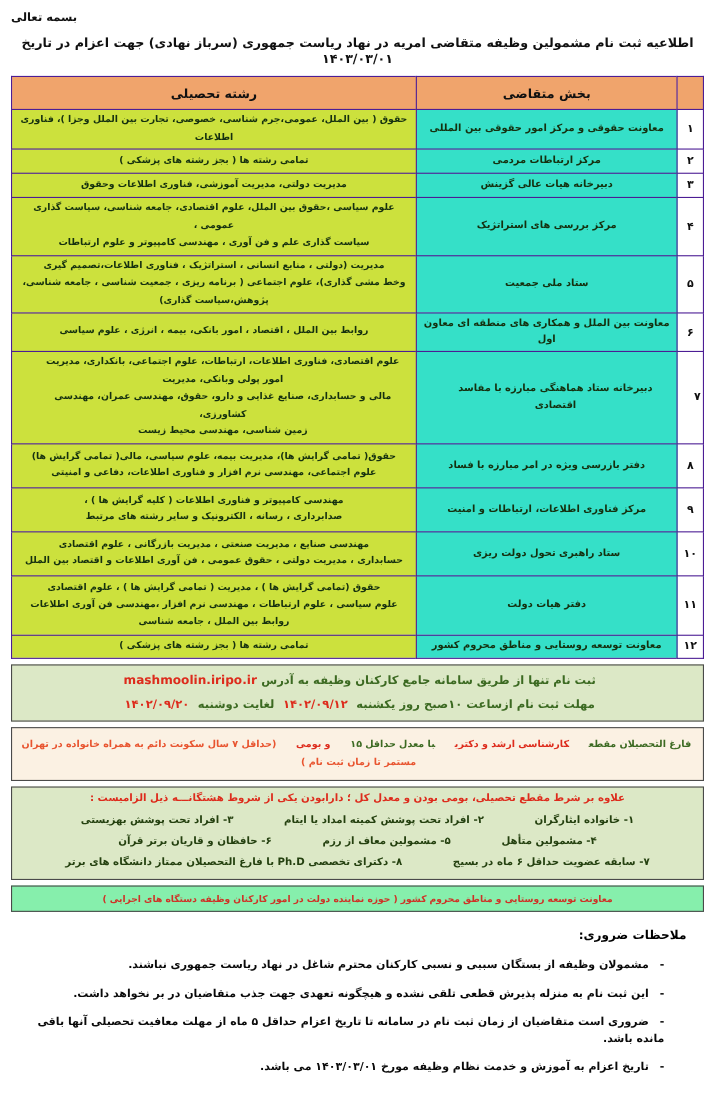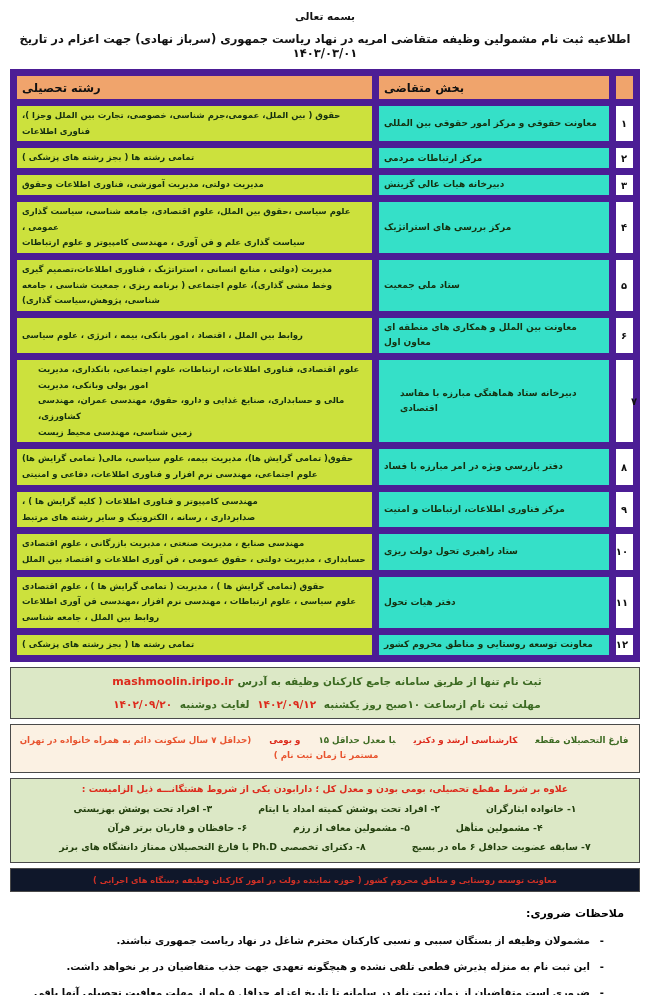--- a/index.html
+++ b/index.html
@@ -4,26 +4,26 @@
 <style>
   * { box-sizing: border-box; margin: 0; padding: 0; }
   html, body { background: #ffffff; }
   body {
     width: 650px; height: 995px; overflow: hidden;
     font-family: "DejaVu Sans", sans-serif;
     direction: rtl;
   }
   .doc { padding: 6px 10px 0 10px; }
 
-  .bismillah { text-align: center; font-size: 10.5px; font-weight: bold; color: #111; margin-top: 4px; }
+  .bismillah { text-align: left; font-size: 10.5px; font-weight: bold; color: #111; margin-top: 4px; }
   .title { text-align: center; font-size: 11.5px; font-weight: bold; color: #111; margin: 10px 0 9px 0; }
 
   table.main { width: 100%; border-collapse: collapse; table-layout: fixed; }
   .main th, .main td {
-    border: 7px solid #4c1d95; font-weight: bold; text-align: left;
+    border: 1px solid #4c1d95; font-weight: bold; text-align: center;
     vertical-align: middle; padding: 2px 5px; color: var(--cell_text, #15300f);
   }
   .main thead th { background: var(--header_bg, #f0a46c); height: 30px; font-size: 11.5px; color: #101010; }
   td.num   { background: #ffffff; font-size: 10px; color: #101010; }
   td.dept  { background: var(--dept_bg, #35e0c8); font-size: 9px; line-height: 1.7; }
   td.fields{ background: var(--fields_bg, #cce13d); font-size: 8.5px; line-height: 1.85; white-space: pre-line; }
 
   tbody tr:nth-child(1)  td { height: 30px; }
   tbody tr:nth-child(2)  td { height: 22px; }
   tbody tr:nth-child(3)  td { height: 22px; }
@@ -49,21 +49,21 @@
   .elig .r { color: var(--accent_red, #dd2b1c); margin: 0 16px; }
   .elig .o { color: var(--paren_red, #e8542f); margin: 0 2px; }
 
   .cond-heading { color: var(--accent_red, #dd2b1c); font-size: 9.3px; font-weight: bold; margin: 2px 0 9px 0; }
   .cond-row { display: flex; justify-content: center; gap: 46px; font-size: 9.3px; font-weight: bold;
               color: var(--cond_text, #24400f); margin: 8px 0; }
   .contact { font-size: 11.5px; font-weight: bold; color: var(--dark_red, #8c3a22); margin: 11px 0 3px 0; }
   .contact .hl { color: var(--accent_red, #dd2b1c); margin: 0 3px; }
   .phone { color: var(--accent_red, #dd2b1c); direction: ltr; unicode-bidi: embed; margin: 0 3px; }
 
-  .footer-box { background: #0f172a; font-size: 8.3px; font-weight: bold; color: var(--footer_red, #cf3126); padding: 6px 4px; }
+  .footer-box { background: #86efac; font-size: 8.3px; font-weight: bold; color: var(--footer_red, #cf3126); padding: 6px 4px; }
 
   .notes { margin: 15px 16px 0 16px; }
   .notes-heading { font-size: 11px; font-weight: bold; color: #000; margin-bottom: 13px; }
   .notes ul { list-style: none; padding: 0 20px 0 0; }
   .notes li { font-size: 10px; font-weight: bold; color: #0a0a0a; margin-bottom: 11px; line-height: 1.5; }
   .notes li::before { content: "-"; margin-left: 10px; }
 </style>
 </head>
 <body>
 
@@ -138,21 +138,21 @@
 صدابرداری ، رسانه ، الکترونیک و سایر رشته های مرتبط</td>
       </tr>
       <tr>
         <td class="num">۱۰</td>
         <td class="dept">ستاد راهبری تحول دولت ریزی</td>
         <td class="fields">مهندسی صنایع ، مدیریت صنعتی ، مدیریت بازرگانی ، علوم اقتصادی
 حسابداری ، مدیریت دولتی ، حقوق عمومی ، فن آوری اطلاعات و اقتصاد بین الملل</td>
       </tr>
       <tr>
         <td class="num">۱۱</td>
-        <td class="dept">دفتر هیات تحول</td>
+        <td class="dept">دفتر هیات دولت</td>
         <td class="fields">حقوق (تمامی گرایش ها ) ، مدیریت ( تمامی گرایش ها ) ، علوم اقتصادی
 علوم سیاسی ، علوم ارتباطات ، مهندسی نرم افزار ،مهندسی فن آوری اطلاعات
 روابط بین الملل ، جامعه شناسی</td>
       </tr>
       <tr>
         <td class="num">۱۲</td>
         <td class="dept">معاونت توسعه روستایی و مناطق محروم کشور</td>
         <td class="fields">تمامی رشته ها ( بجز رشته های پزشکی )</td>
       </tr>
     </tbody>

